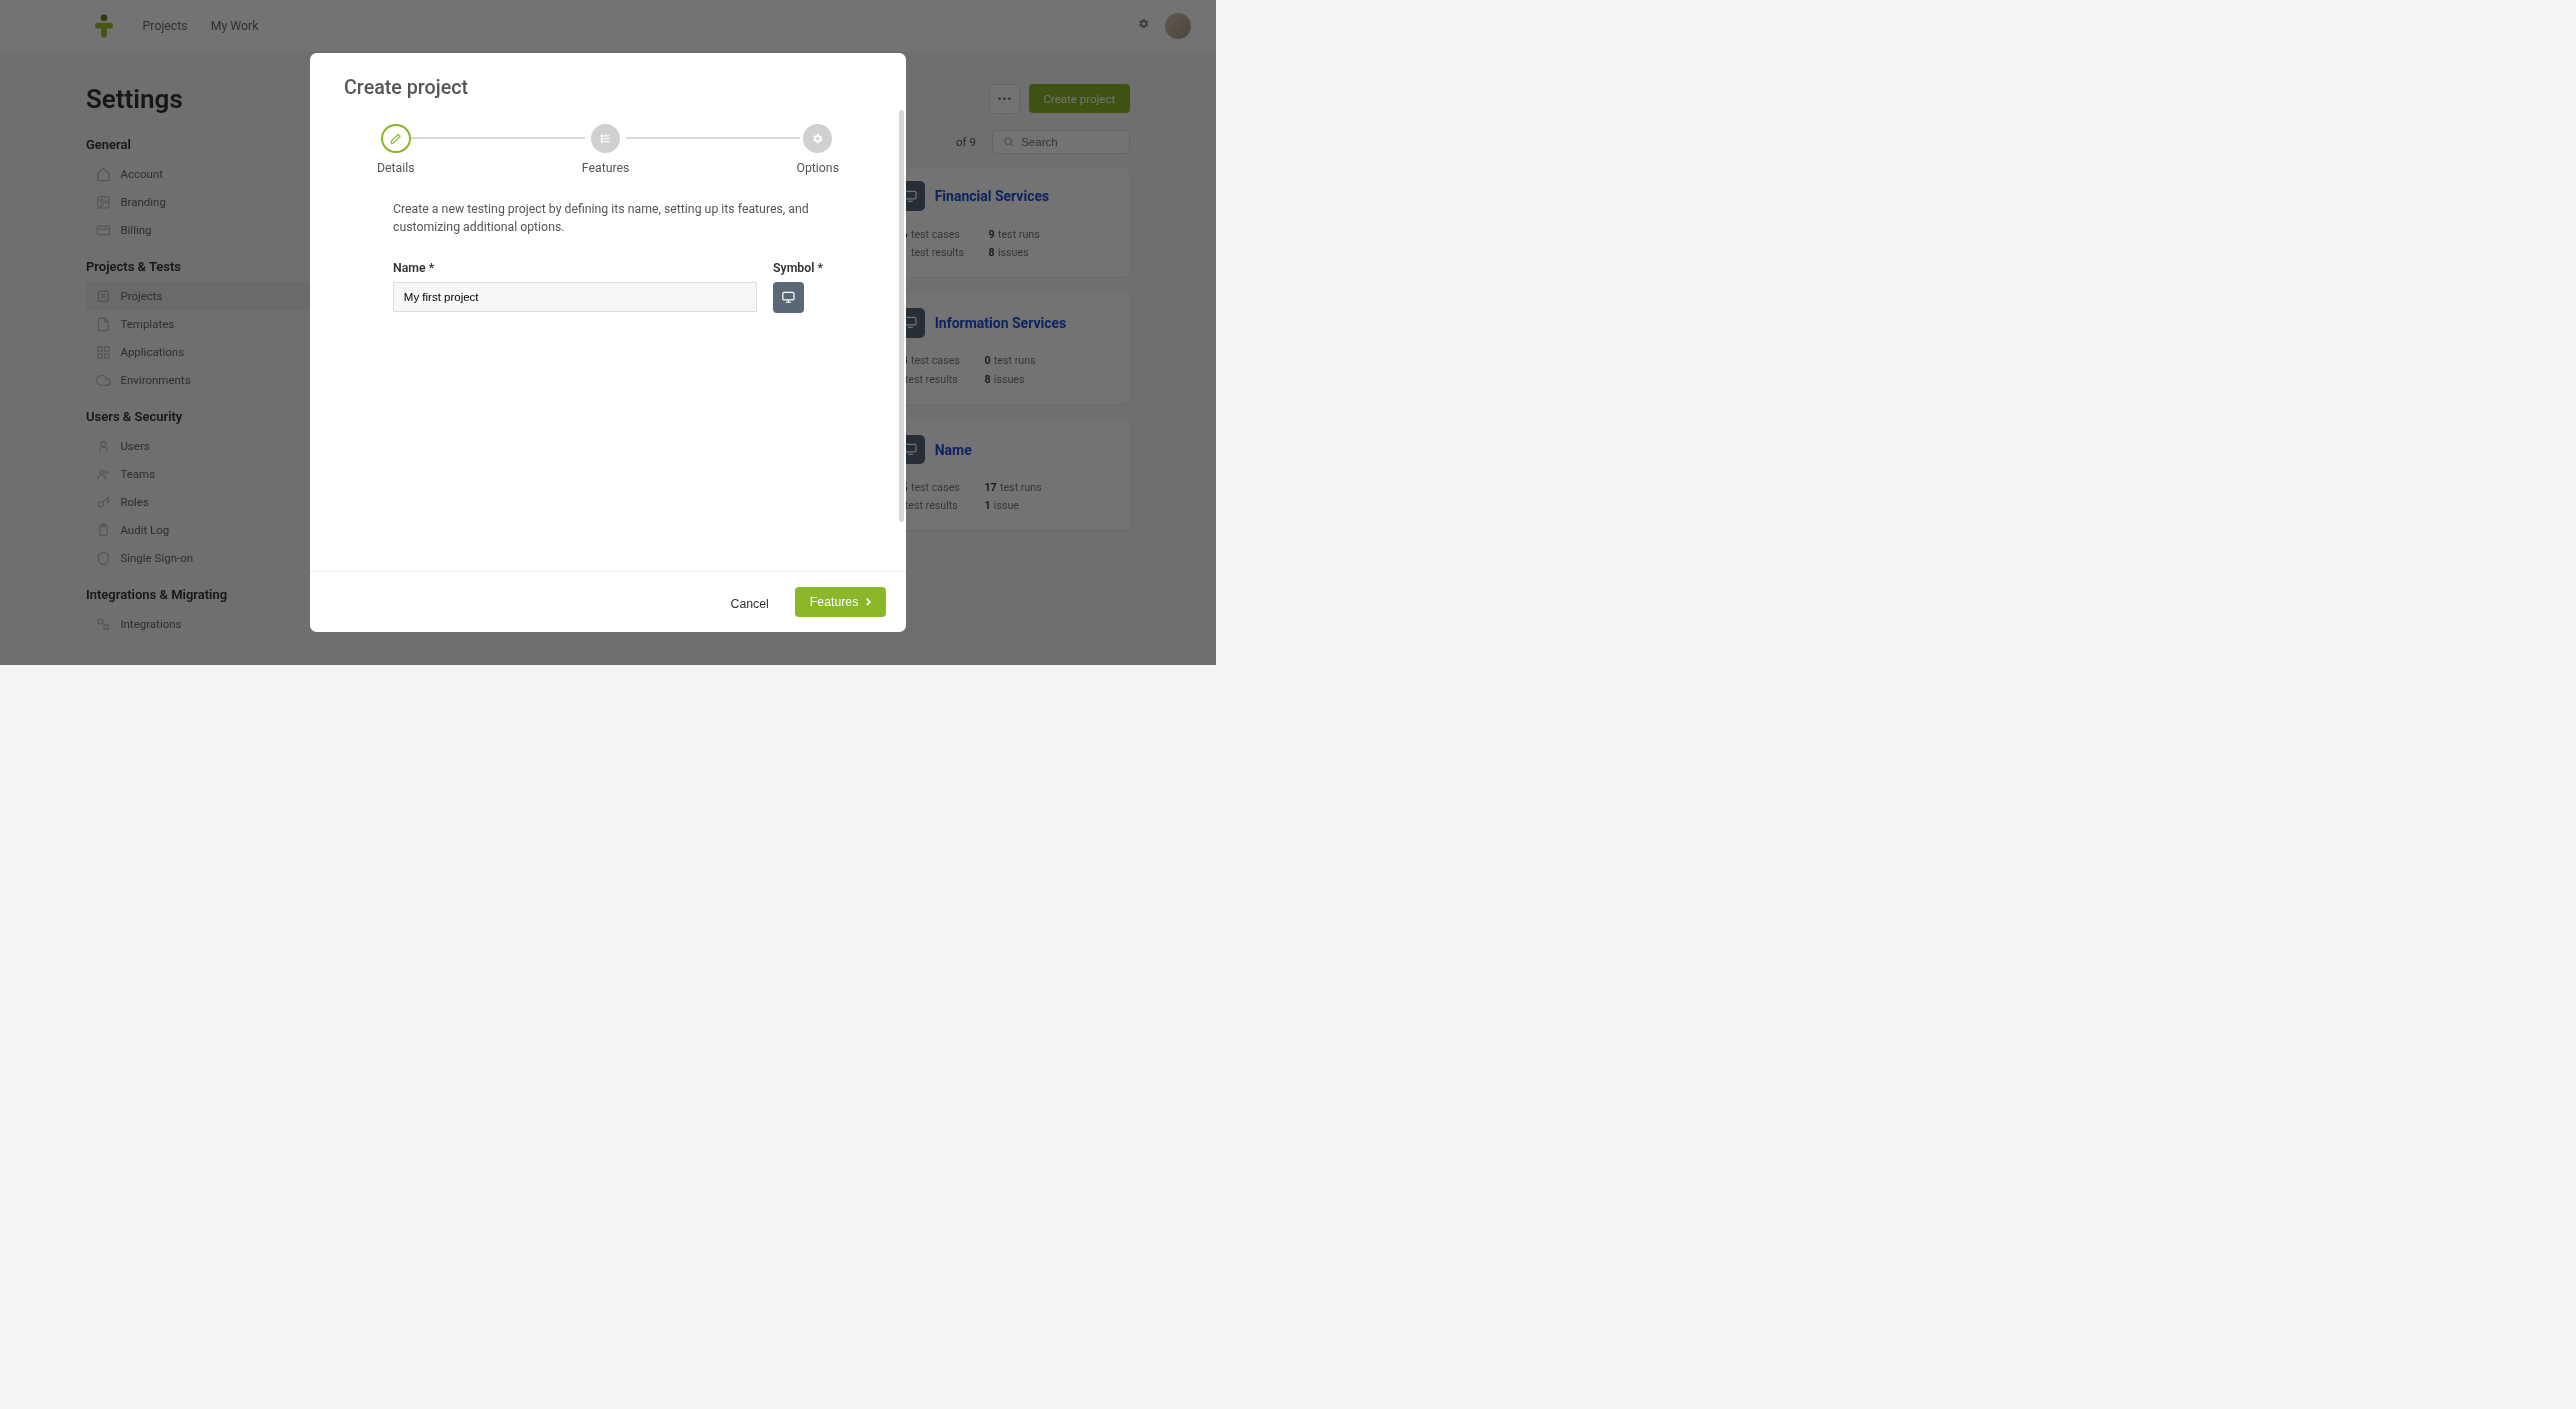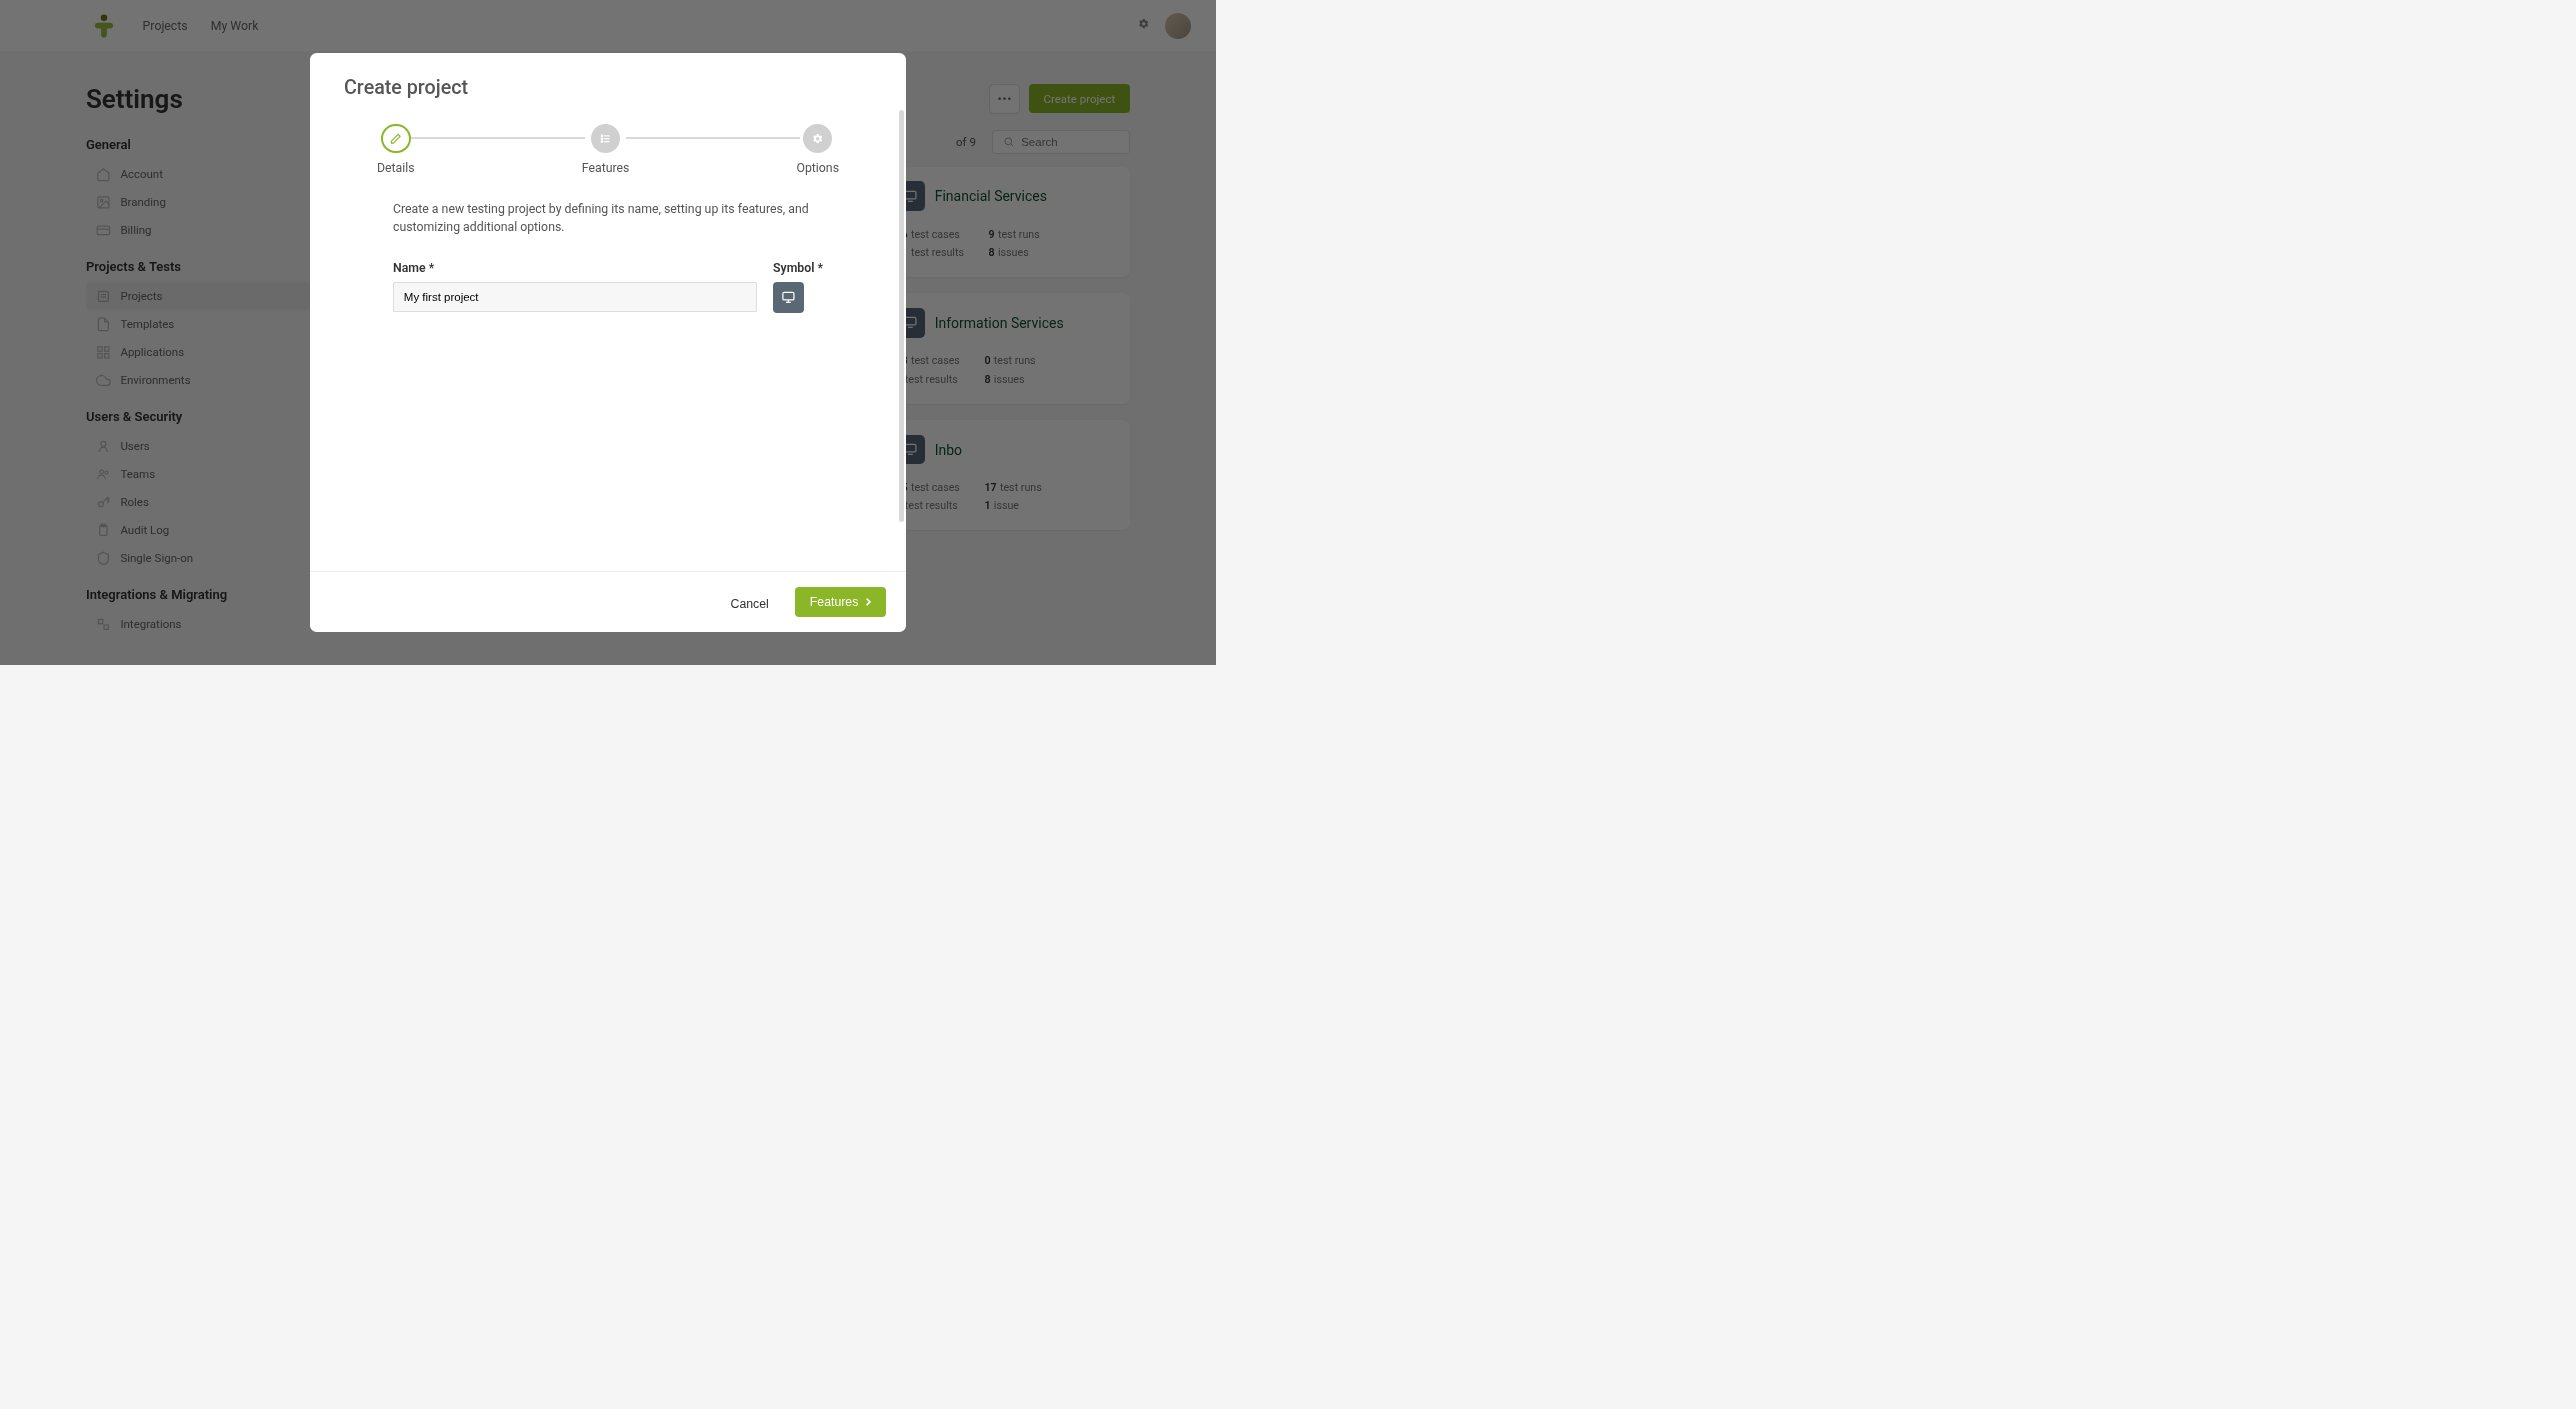--- a/index.html
+++ b/index.html
@@ -150,21 +150,21 @@
   width: 29.5px;
   height: 29.5px;
   border-radius: 4.9px;
   background: #5a6775;
   margin-right: 9.8px;
   display: flex;
   align-items: center;
   justify-content: center;
   color: #fff;
 }
-.pc-title { font-size: 14px; font-weight: 400; color: #14532d; }
+.pc-title { font-size: 14px; font-weight: 700; color: #1d4ed8; }
 .pc-stats { display: flex; gap: 24.6px; }
 .pc-col { font-size: 10.7px; color: #777; line-height: 1.7; }
 .pc-col b { color: #333; font-weight: 600; margin-right: 3.3px; }
 
 
 .overlay {
   position: absolute;
   inset: 0;
   background: rgba(0,0,0,0.55);
   display: flex;
@@ -515,21 +515,21 @@
       <div class="project-card" style="visibility:hidden"></div>
       <div class="project-card" style="visibility:hidden"></div>
       <div class="project-card">
         <div class="pc-head">
           <div class="pc-icon">
               <svg width="14.8" height="14.8" viewBox="0 0 24 24" fill="none" stroke="currentColor" stroke-width="2">
                 <rect x="3" y="4" width="18" height="12" rx="2"></rect>
                 <line x1="8" y1="20" x2="16" y2="20"></line>
               </svg>
             </div>
-          <div class="pc-title">Inbo</div>
+          <div class="pc-title">Name</div>
         </div>
         <div class="pc-stats">
           <div class="pc-col">
               <div><b>25</b><span>test cases</span></div>
               <div><b>5</b><span>test results</span></div>
             </div>
           <div class="pc-col">
               <div><b>17</b><span>test runs</span></div>
               <div><b>1</b><span>issue</span></div>
             </div>

